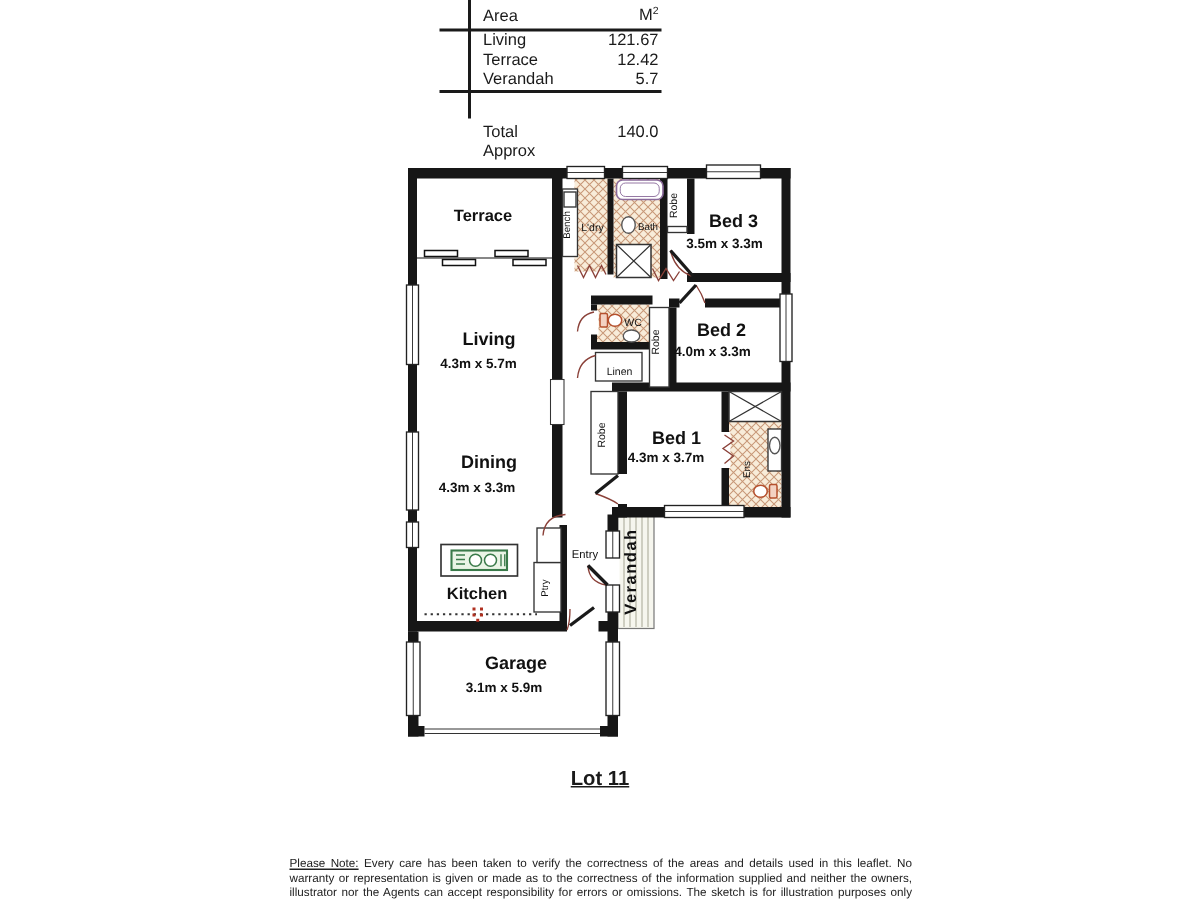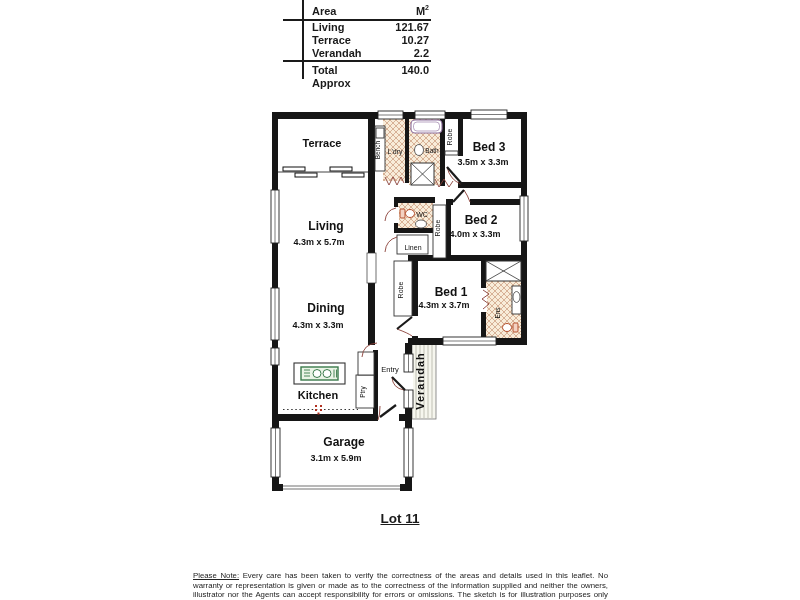--- a/index.html
+++ b/index.html
@@ -1,28 +1,28 @@
 <!DOCTYPE html>
 <html><head>
 <meta charset="utf-8">
 <style>
   html,body{margin:0;padding:0;}
   body{
     width:800px;height:600px;position:relative;background:#fff;
     font-family:"Liberation Sans", sans-serif;color:#1a1a1a;overflow:hidden;
   }
   
-  .area-table{position:absolute;left:283px;top:0;width:148px;font-weight:bold;}
+  .area-table{position:absolute;left:293px;top:0;width:148px;font-weight:normal;}
   .area-table .vline{position:absolute;left:19px;top:0;width:2px;height:79px;background:#1a1a1a;}
   .area-table .hrule{height:2px;background:#1a1a1a;margin:0;}
   .at-row{display:flex;justify-content:space-between;align-items:baseline;
           padding-left:29px;padding-right:2px;font-size:11px;line-height:13px;}
   .at-row.header{line-height:15px;}
   .at-row sup{font-size:7px;}
-  .at-total{padding-top:2px;gap:31px;}
+  .at-total{padding-top:20px;gap:31px;}
   
   .plan{position:absolute;left:260px;top:103px;width:280px;height:436px;}
   .plan svg{display:block;width:100%;height:100%;}
   text{font-family:"Liberation Sans", sans-serif;fill:#111;}
   .rname{font-size:12px;font-weight:bold;}
   .rname-sm{font-size:11px;font-weight:bold;}
   .rdim{font-size:9px;font-weight:bold;}
   .tiny{font-size:7px;}
   .tiny2{font-size:6.5px;}
   .ver{font-size:11px;font-weight:bold;letter-spacing:1px;}
@@ -42,25 +42,25 @@
     <span>Area</span>
     <span><span>M</span><sup>2</sup></span>
   </div>
   <div class="hrule"></div>
   <div class="at-row">
     <span>Living</span>
     <span>121.67</span>
   </div>
   <div class="at-row">
     <span>Terrace</span>
-    <span>10.27</span>
+    <span>12.42</span>
   </div>
   <div class="at-row">
     <span>Verandah</span>
-    <span>2.2</span>
+    <span>5.7</span>
   </div>
   <div class="hrule"></div>
   <div class="at-row at-total">
     <span>Total Approx</span>
     <span>140.0</span>
   </div>
 </div>
 
 <div class="plan">
 <svg viewBox="260 103 280 436" xmlns="http://www.w3.org/2000/svg">

